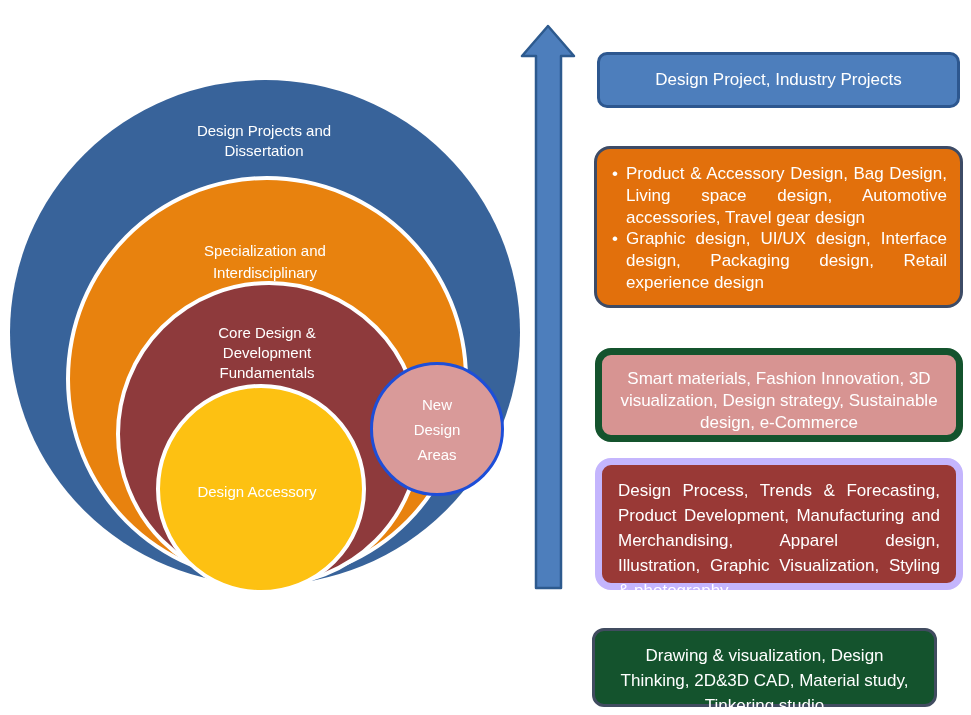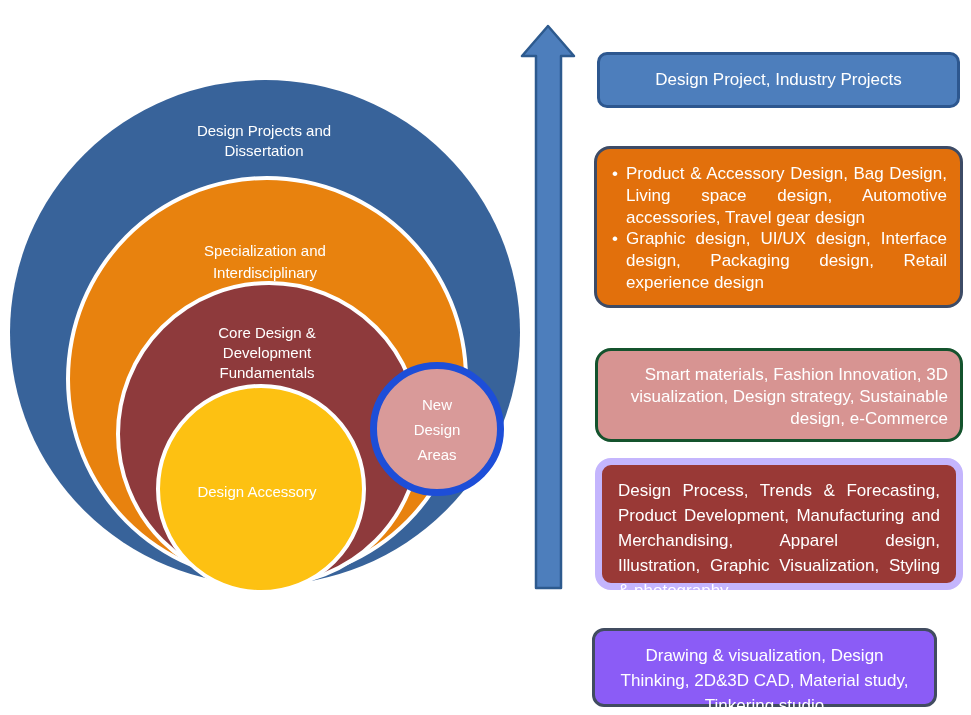--- a/index.html
+++ b/index.html
@@ -6,45 +6,45 @@
   .canvas {
     position:relative; width:971px; height:715px; background:#ffffff;
     font-family:"Liberation Sans", sans-serif; overflow:hidden;
   }
   
   .circle { position:absolute; border-radius:50%; box-sizing:border-box; }
   .c-blue   { left:10px;  top:80px;  width:510px; height:505px; background:#38639a; }
   .c-orange { left:66px;  top:176px; width:402px; height:406px; background:#e8820e; border:4px solid #ffffff; }
   .c-red    { left:116px; top:281px; width:306px; height:306px; background:#8e3a3c; border:4px solid #ffffff; }
   .c-yellow { left:156px; top:384px; width:210px; height:210px; background:#fdc112; border:4px solid #ffffff; }
-  .c-pink   { left:370px; top:362px; width:134px; height:134px; background:#d99a99; border:7px solid #1d4ed8;
+  .c-pink   { left:370px; top:362px; width:134px; height:134px; background:#d99a99; border:3px solid #1d4ed8;
               display:flex; align-items:center; justify-content:center; }
   
   .clabel { position:absolute; color:#ffffff; font-size:15px; text-align:center; white-space:pre-line; }
   .l-blue   { left:154px; top:121px; width:220px; line-height:20px; }
   .l-orange { left:155px; top:240px; width:220px; line-height:22px; }
   .l-red    { left:167px; top:303px; width:200px; line-height:20px;margin-top:20px; }
   .l-yellow { left:157px; top:481px; width:200px; line-height:21px; }
   .l-pink   { color:#ffffff; font-size:15px; line-height:25px; text-align:center; white-space:pre-line; }
   
   .arrow-wrap { position:absolute; left:516px; top:22px; width:64px; height:572px; }
   
   .rbox { position:absolute; box-sizing:border-box; color:#ffffff; font-size:17px; }
   .b1 { left:597px; top:52px;  width:363px; height:56px;  background:#4d7ebc; border:3px solid #2d578f;
         border-radius:10px; display:flex; align-items:center; justify-content:center; text-align:center; }
   .b2 { left:594px; top:146px; width:369px; height:162px; background:#e2700c; border:3px solid #3d4b66;
         border-radius:16px; padding:14px 13px 0 14px; line-height:21.8px; }
   .b2 ul { margin:0; padding:0; list-style:none; }
   .b2 li { position:relative; padding-left:15px; text-align:justify; }
   .b2 .dot { position:absolute; left:1px; top:0; }
-  .b3 { left:595px; top:348px; width:368px; height:94px;  background:#d79492; border:3px solid #14532d;
-        border-radius:16px; text-align:right; padding:13px 12px 0; line-height:22px; }
+  .b3 { left:595px; top:348px; width:368px; height:94px;  background:#d79492; border:7px solid #14532d;
+        border-radius:16px; text-align:center; padding:13px 12px 0; line-height:22px; }
   .b4 { left:595px; top:458px; width:368px; height:132px; background:#993936; border:7px solid #c4b5fd;
         border-radius:16px; text-align:justify; padding:13px 16px 0; line-height:25px; }
-  .b5 { left:592px; top:628px; width:345px; height:79px;  background:#8b5cf6; border:3px solid #414c60;
+  .b5 { left:592px; top:628px; width:345px; height:79px;  background:#14532d; border:3px solid #414c60;
         border-radius:12px; text-align:center; padding:12px 20px 6px; line-height:25px; }
 </style>
 </head>
 <body>
 
 <div class="canvas">
 
   <div class="circle c-blue"></div>
   <div class="circle c-orange"></div>
   <div class="circle c-red"></div>

